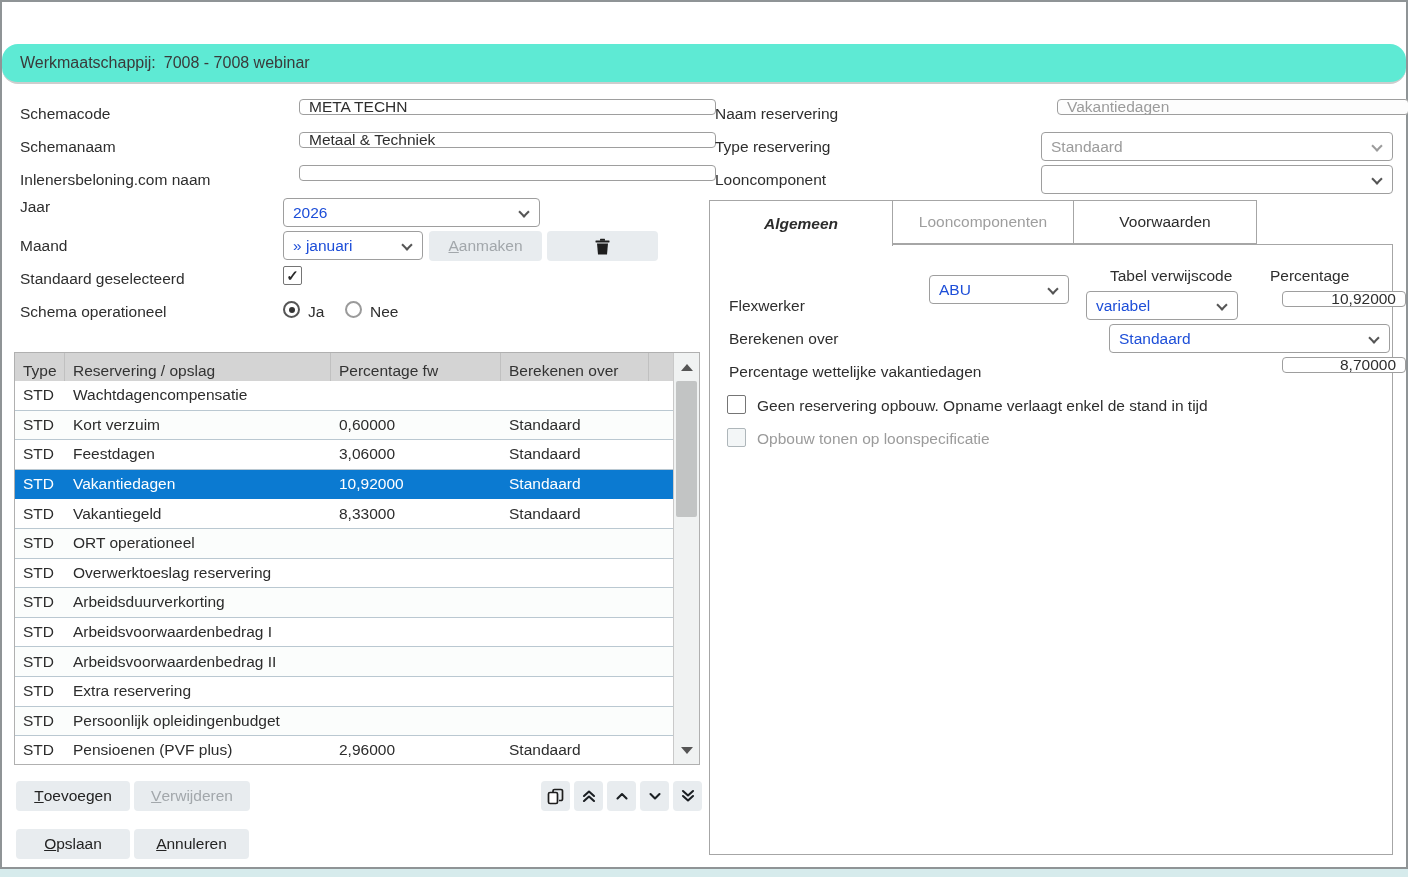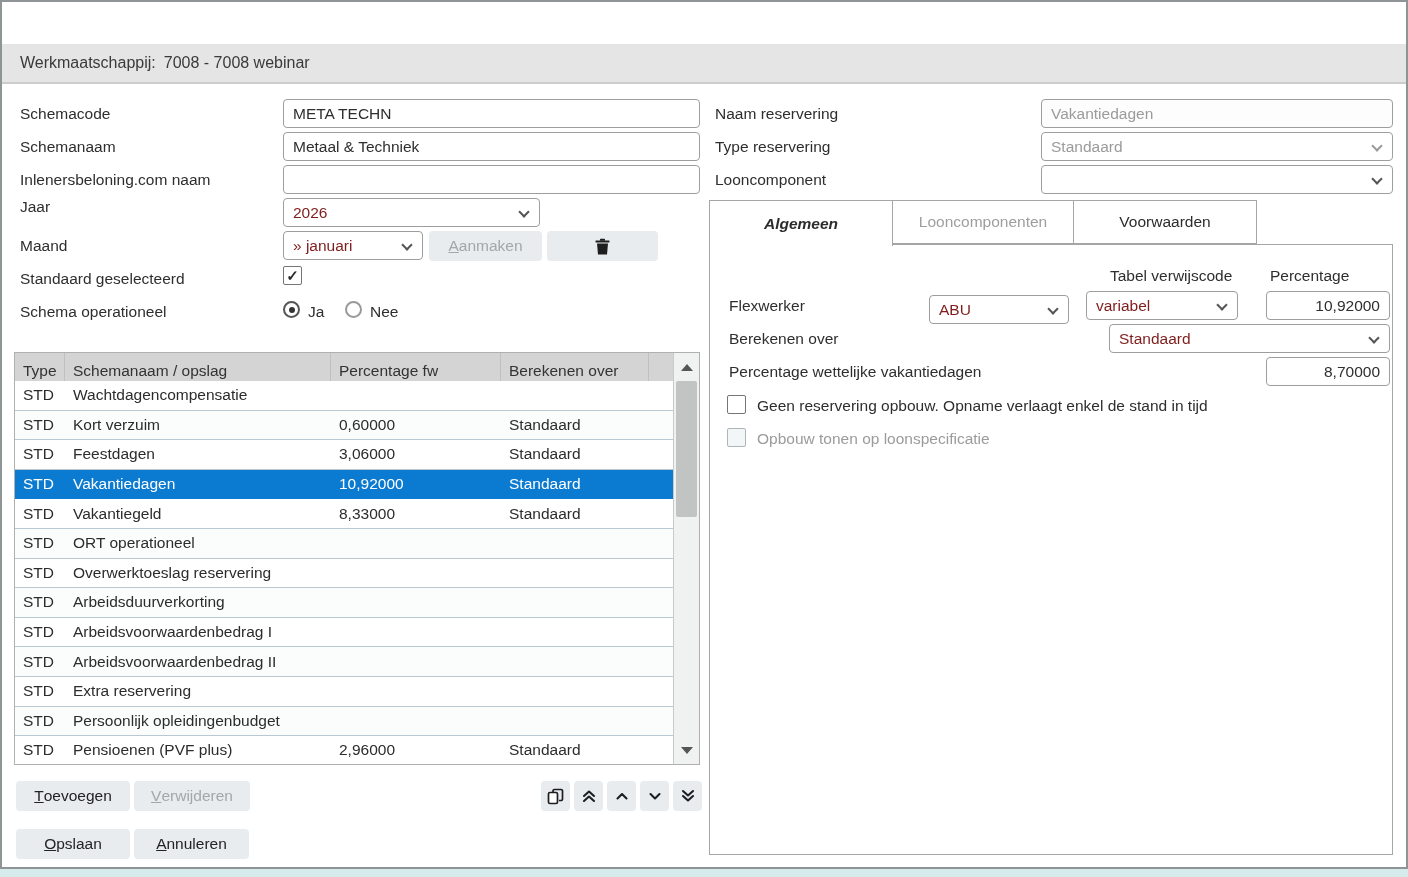--- a/index.html
+++ b/index.html
@@ -25,39 +25,39 @@
   }
   .titlebar .app-icon { margin-right:10px; display:flex; }
   .titlebar .title { font-size:17px; font-weight:bold; letter-spacing:.2px; }
   .titlebar .close {
     margin-left:auto; width:28px; height:28px;
     display:flex; align-items:center; justify-content:center; cursor:pointer;
   }
   
   .subbar {
     position:absolute; left:0; top:42px; right:0; height:40px;
-    background:#e5e5e5; border-bottom:2px solid #cdcdcd;
+    background:#5eead4; border-bottom:2px solid #cdcdcd;
     display:flex; align-items:center; padding:0 18px;
-    font-size:16px; color:#3a3a3a;
+    font-size:16px; color:#3a3a3a;border-radius:16px;
   }
   .subbar b { font-weight:normal; margin-left:8px; }
   
   .flabel { position:absolute; font-size:15.5px; color:#2e2e2e; white-space:nowrap;text-align:right; }
   .tinput {
-    position:absolute; height:29px;
+    position:absolute; height:16px;
     border:1px solid #9e9e9e; border-radius:4px;
     font-family:"Liberation Sans",sans-serif; font-size:15.5px; color:#2e2e2e;
-    padding:0 9px; background:#fff; outline:none; width:100%;
+    padding:0 9px; background:#fff; outline:none; width:100%;margin-left:16px;
   }
   .tinput:disabled { color:#9b9b9b; background:#fdfdfd; }
   .tinput.num { text-align:right; }
   .selbox {
     position:absolute; height:29px;
     border:1px solid #9e9e9e; border-radius:4px; background:#fff;
-    font-size:15.5px; color:#7f1d1d;
+    font-size:15.5px; color:#1d4ed8;
     display:flex; align-items:center; padding:0 28px 0 9px;
     cursor:pointer; white-space:nowrap; overflow:hidden;
   }
   .selbox .chev {
     position:absolute; right:11px; top:9px;
     width:8px; height:8px;
     border-right:2px solid #555; border-bottom:2px solid #555;
     transform:rotate(45deg);
   }
   .selbox.disabled { color:#9b9b9b; }
@@ -196,21 +196,21 @@
   <div class="radio" style="left:281px;top:299px">
       <span class="dot"></span>
     </div>
   <div class="flabel" style="left:306px;top:301px">Ja</div>
   <div class="radio off" style="left:343px;top:299px"></div>
   <div class="flabel" style="left:368px;top:301px">Nee</div>
 
   <div class="table">
     <div class="thead">
       <div class="tcell c-type">Type</div>
-      <div class="tcell c-res">Schemanaam / opslag</div>
+      <div class="tcell c-res">Reservering / opslag</div>
       <div class="tcell c-pct">Percentage fw</div>
       <div class="tcell c-ber">Berekenen over</div>
     </div>
     <div class="tbody">
         <div class="trow">
           <div class="tcell c-type">STD</div>
           <div class="tcell c-res">Wachtdagencompensatie</div>
           <div class="tcell c-pct"></div>
           <div class="tcell c-ber"></div>
         </div>
@@ -360,21 +360,21 @@
 
   <div class="tab active" style="left:707px;width:184px">Algemeen</div>
   <div class="tab dim" style="left:890px;width:182px">Looncomponenten</div>
   <div class="tab" style="left:1071px;width:184px">Voorwaarden</div>
 
   <div class="panel">
     <div class="flabel" style="left:400px;top:22px">Tabel verwijscode</div>
     <div class="flabel" style="left:560px;top:22px">Percentage</div>
 
     <div class="flabel" style="left:19px;top:52px">Flexwerker</div>
-    <div class="selbox" style="left:219px;top:50px;width:140px">
+    <div class="selbox" style="left:219px;top:30px;width:140px">
       <span>ABU</span>
       <span class="chev"></span>
     </div>
     <div class="selbox" style="left:376px;top:46px;width:152px">
       <span>variabel</span>
       <span class="chev"></span>
     </div>
     <div style="position:absolute;left:556px;top:46px;width:124px;height:29px">
       <input class="tinput num" value="10,92000" style="">
     </div>

